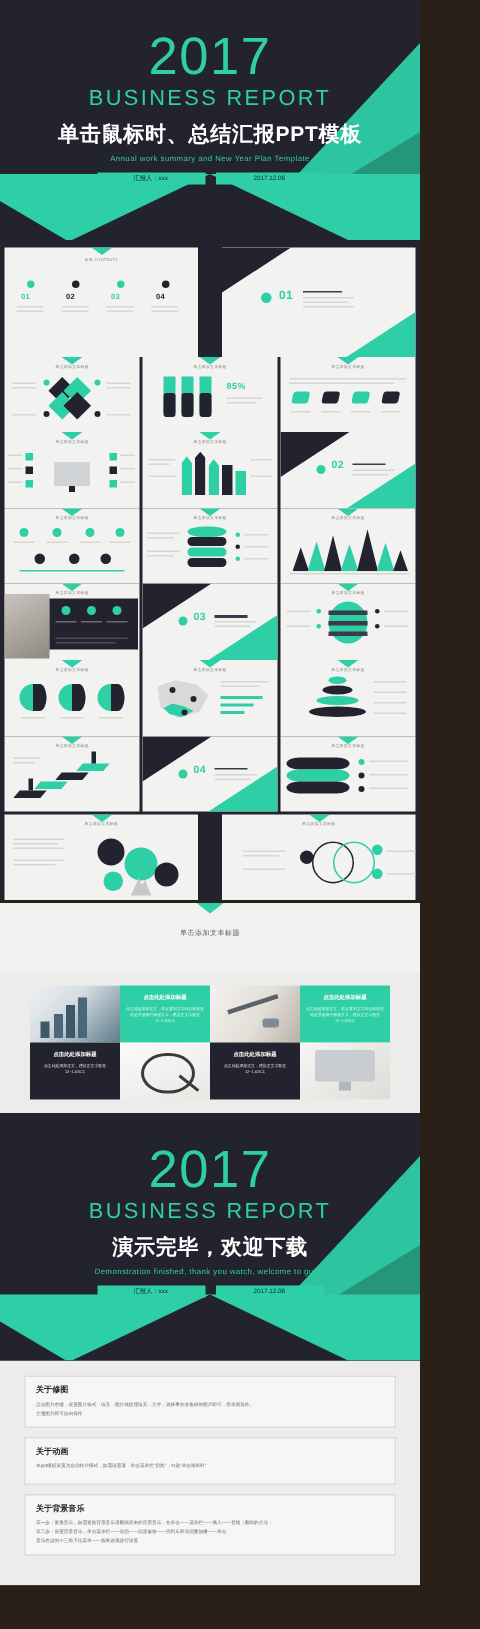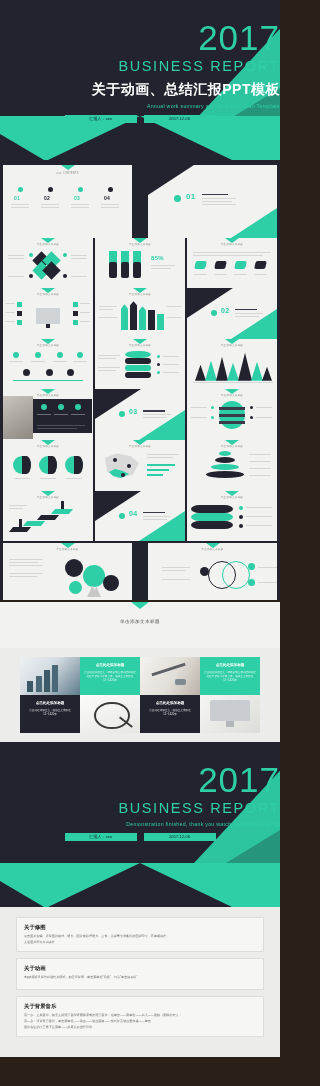--- a/index.html
+++ b/index.html
@@ -12,21 +12,21 @@
   .hero .tri-right{position:absolute;right:-10px;top:18px;width:0;height:0;
     border-left:110px solid transparent;border-bottom:118px solid #2ecfa6;opacity:.95;}
   .hero .tri-rdark{position:absolute;right:0;top:88px;width:0;height:0;
     border-right:72px solid #1f6f5e;border-top:44px solid transparent;opacity:.55;}
   .hero .band{position:absolute;left:0;bottom:0;width:280px;height:44px;background:#2ecfa6;}
   .hero .band-notch{position:absolute;left:50%;bottom:0;width:0;height:0;
     transform:translateX(-50%);border-left:92px solid transparent;
     border-right:92px solid transparent;border-bottom:44px solid #23232f;}
   .hero .band-dark-l{position:absolute;left:0;bottom:0;width:0;height:0;
     border-left:44px solid #23232f;border-top:26px solid transparent;}
-  .hero-inner{position:relative;z-index:5;text-align:right;padding-top:20px;}
+  .hero-inner{position:relative;z-index:5;text-align:center;padding-top:20px;}
   .yr{font-size:35px;line-height:36px;font-weight:400;color:#2ecfa6;letter-spacing:1px;}
   .br{font-size:14.5px;line-height:18px;letter-spacing:1.6px;color:#2ecfa6;margin-top:1px;}
   .cn-title{font-size:14px;line-height:20px;font-weight:bold;color:#ffffff;margin-top:4px;letter-spacing:.5px;}
   .en-sub{font-size:5.2px;line-height:8px;color:#2ecfa6;margin-top:3px;letter-spacing:.3px;}
   .chips{margin-top:5px;display:flex;justify-content:center;gap:7px;}
   .chip{background:#2ecfa6;color:#14huh;color:#123;font-size:4.2px;line-height:8px;
     padding:0 10px;height:8px;display:flex;align-items:center;justify-content:center;min-width:52px;}
 
   
   .gridwrap{background:#23232f;padding:3px 3px 0 3px;}
@@ -85,21 +85,21 @@
 
   <div class="hero">
     <div class="tri-right"></div>
     <div class="tri-rdark"></div>
     <div class="band"></div>
     <div class="band-notch"></div>
     <div class="band-dark-l"></div>
     <div class="hero-inner">
       <div class="yr">2017</div>
       <div class="br">BUSINESS REPORT</div>
-      <div class="cn-title">关于动画、总结汇报PPT模板</div>
+      <div class="cn-title">单击鼠标时、总结汇报PPT模板</div>
       <div class="en-sub">Annual work summary and New Year Plan Template</div>
       <div class="chips">
         <div class="chip">汇报人：xxx</div>
         <div class="chip">2017.12.06</div>
       </div>
     </div>
   </div>
 
   <div class="gridwrap">
 
@@ -484,20 +484,21 @@
 
   <div class="hero closing">
     <div class="tri-right"></div>
     <div class="tri-rdark"></div>
     <div class="band"></div>
     <div class="band-notch"></div>
     <div class="band-dark-l"></div>
     <div class="hero-inner">
       <div class="yr">2017</div>
       <div class="br">BUSINESS REPORT</div>
+      <div class="cn-title">演示完毕，欢迎下载</div>
       <div class="en-sub">Demonstration finished, thank you watch, welcome to guide</div>
       <div class="chips">
         <div class="chip">汇报人：xxx</div>
         <div class="chip">2017.12.06</div>
       </div>
     </div>
   </div>
 
   <div class="notes">
 

